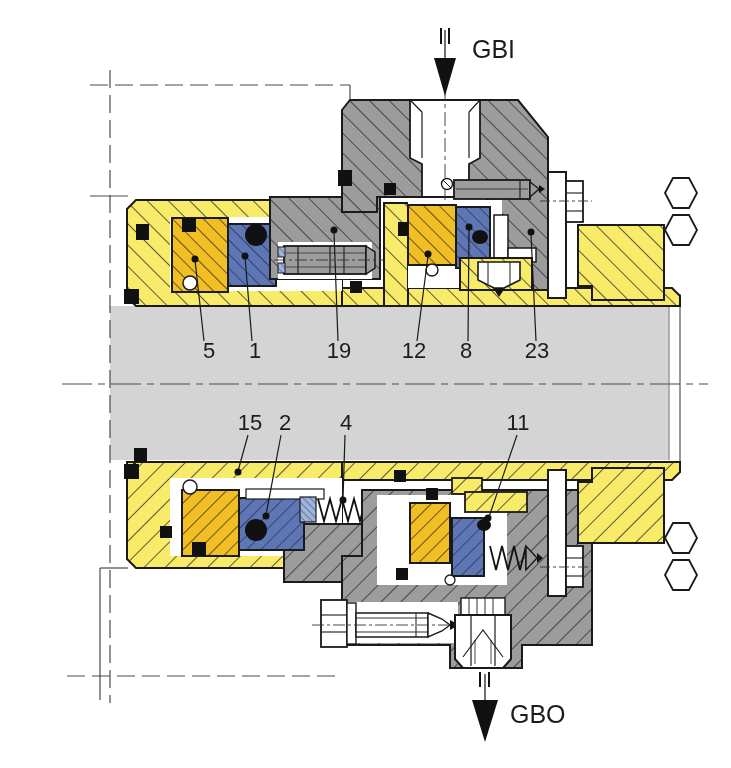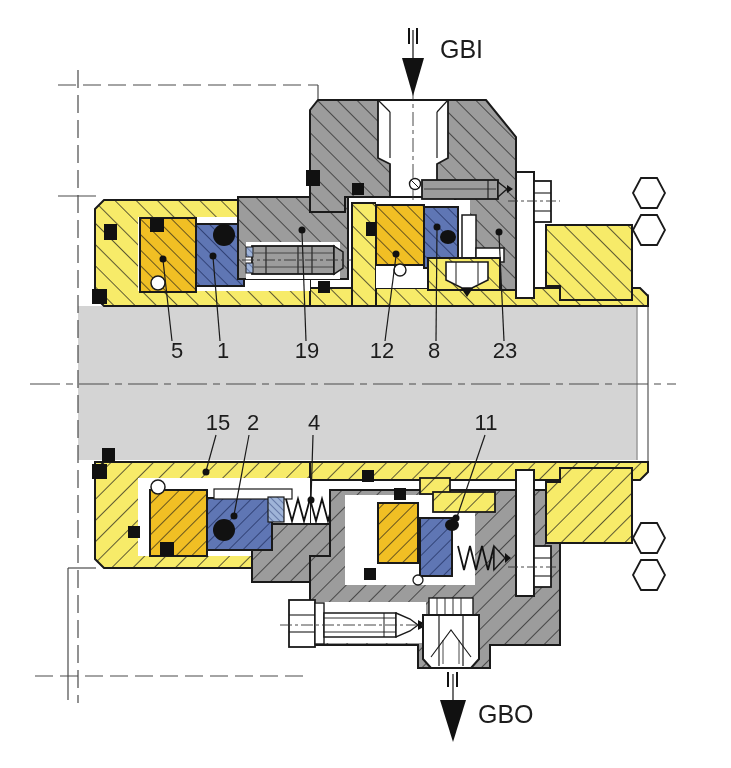--- a/index.html
+++ b/index.html
@@ -1,16 +1,16 @@
 <!DOCTYPE html>
 <html><head>
 <meta charset="utf-8">
 <style>
   html,body{margin:0;padding:0;background:#fff;}
-  .stage{width:676px;height:768px;position:relative;background:#fff;overflow:hidden;}
+  .stage{width:676px;height:768px;position:relative;background:#fff;overflow:hidden;padding-left:32px;}
   svg{display:block;}
   text{font-family:"Liberation Sans","DejaVu Sans",sans-serif;fill:#1c1c1c;}
   .callout{font-size:22px;}
   .portlabel{font-size:25px;}
 </style>
 </head>
 <body>
 
 <div class="stage">
 <svg width="731" height="768" viewBox="0 0 731 768">

